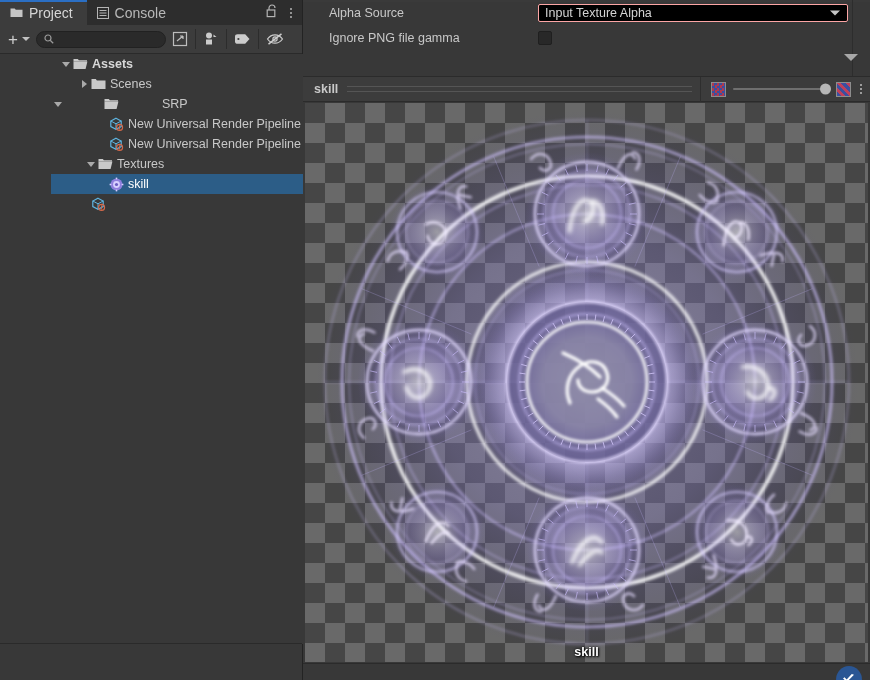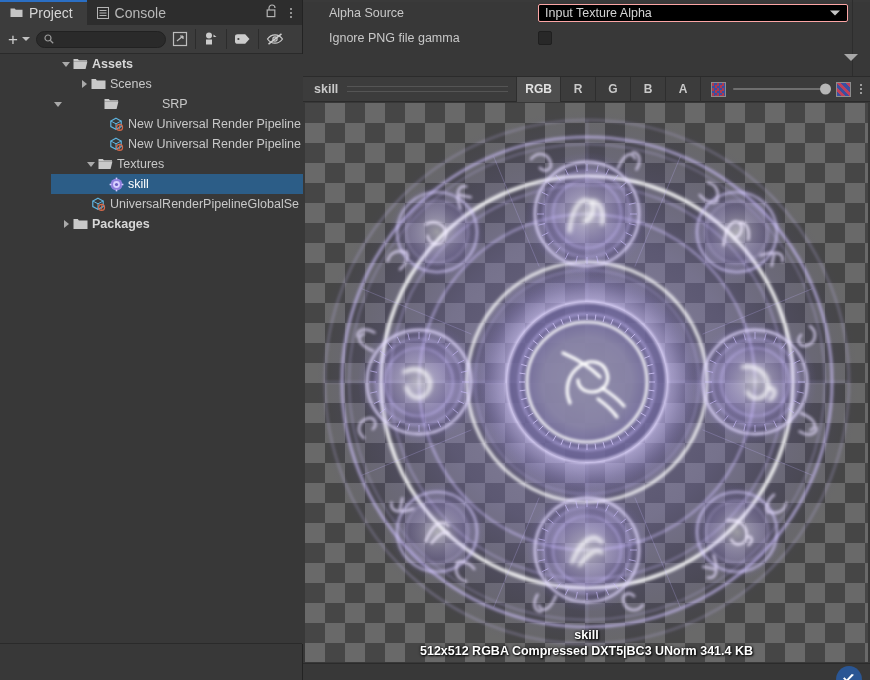--- a/index.html
+++ b/index.html
@@ -626,32 +626,20 @@
         <div class="row" style="padding-left: 26px;">
           <span class="twisty"></span>
           <span class="ico">
             <svg width="15" height="14" viewBox="0 0 15 14">
               <path d="M7 1.2L12.2 4v5.6L7 12.4 1.8 9.6V4z" fill="none" stroke="#5fb4e0" stroke-width="1.2"></path>
               <path d="M1.8 4L7 6.8 12.2 4M7 6.8v5.6" stroke="#5fb4e0" stroke-width="1" fill="none"></path>
               <circle cx="10.6" cy="10.4" r="3" fill="none" stroke="#d4694a" stroke-width="1.1"></circle>
               <line x1="10.6" y1="8.3" x2="10.6" y2="12.5" stroke="#d4694a" stroke-width="1"></line>
             </svg>
           </span>
-          <span class="label">UniversalRenderPipelineGlobalSe</span>
-        </div>
-        <div class="row bold" style="padding-left: 8px;">
-          <span class="twisty">
-            <span class="tri closed"></span>
-          </span>
-          <span class="ico">
-            <svg width="15" height="12" viewBox="0 0 15 12">
-              <path d="M0.5 1h4.3l1.1 1.4h8.6V11H0.5z" fill="#c9c9c9"></path>
-            </svg>
-          </span>
-          <span class="label">Packages</span>
         </div>
       </div>
 
     <div class="panel-footer"></div>
   </div>
 
   <div id="inspector">
 
     <div class="insp-fields">
       <div class="clip-row"></div>
@@ -668,27 +656,20 @@
             <span class="checkbox"></span>
           </div>
         </div>
       <div class="insp-right-border"></div>
       <div class="insp-scroll-tri"></div>
     </div>
 
     <div class="preview-header">
       <span class="ph-title">skill</span>
       <span class="ph-rule"></span>
-      <span class="ph-seg" id="channel-buttons">
-          <span class="ph-btn active">RGB</span>
-          <span class="ph-btn">R</span>
-          <span class="ph-btn">G</span>
-          <span class="ph-btn">B</span>
-          <span class="ph-btn">A</span>
-        </span>
       <span class="ph-tools">
         <span class="mip-icon"></span>
         <span class="slider-track">
           <span class="slider-knob"></span>
         </span>
         <span class="mip-icon alt"></span>
         <span class="ph-kebab">
             <i></i>
             <i></i>
             <i></i>
@@ -1018,21 +999,20 @@
               <path d="M-9 8 C-6 -6 0 -9 4 -3 M1 -8 C7 -9 10 -2 7 6" transform="translate(58.13388372427559,236.06797604027744) rotate(281) scale(1.15)" opacity="0.85"></path>
               <path d="M-8 -7 C0 -10 8 -4 6 5 M-8 6 C-2 8 4 7 8 2" transform="translate(91.37569003488721,154.81417830478682) rotate(303.5) scale(1.15)" opacity="0.85"></path>
               <path d="M-7 9 C-3 -5 3 -9 8 -4 M-2 -2 L6 6" transform="translate(153.18159671908188,92.4665461751157) rotate(326) scale(1.15)" opacity="0.85"></path>
               <path d="M-9 -4 C-2 -10 7 -6 7 3 C7 9 0 10 -3 5" transform="translate(234.1422147561306,58.51694146031335) rotate(348.5) scale(1.15)" opacity="0.85"></path>
             </g>
         </svg>
       </div>
 
       <div class="status-overlay">
         <div class="status-name">skill</div>
-        <div class="status-info">512x512  RGBA Compressed DXT5|BC3 UNorm   341.4 KB</div>
       </div>
     </div>
 
     <div class="preview-footer">
       <span class="collab-icon"></span>
     </div>
   </div>
 </div>
 
 </body></html>

